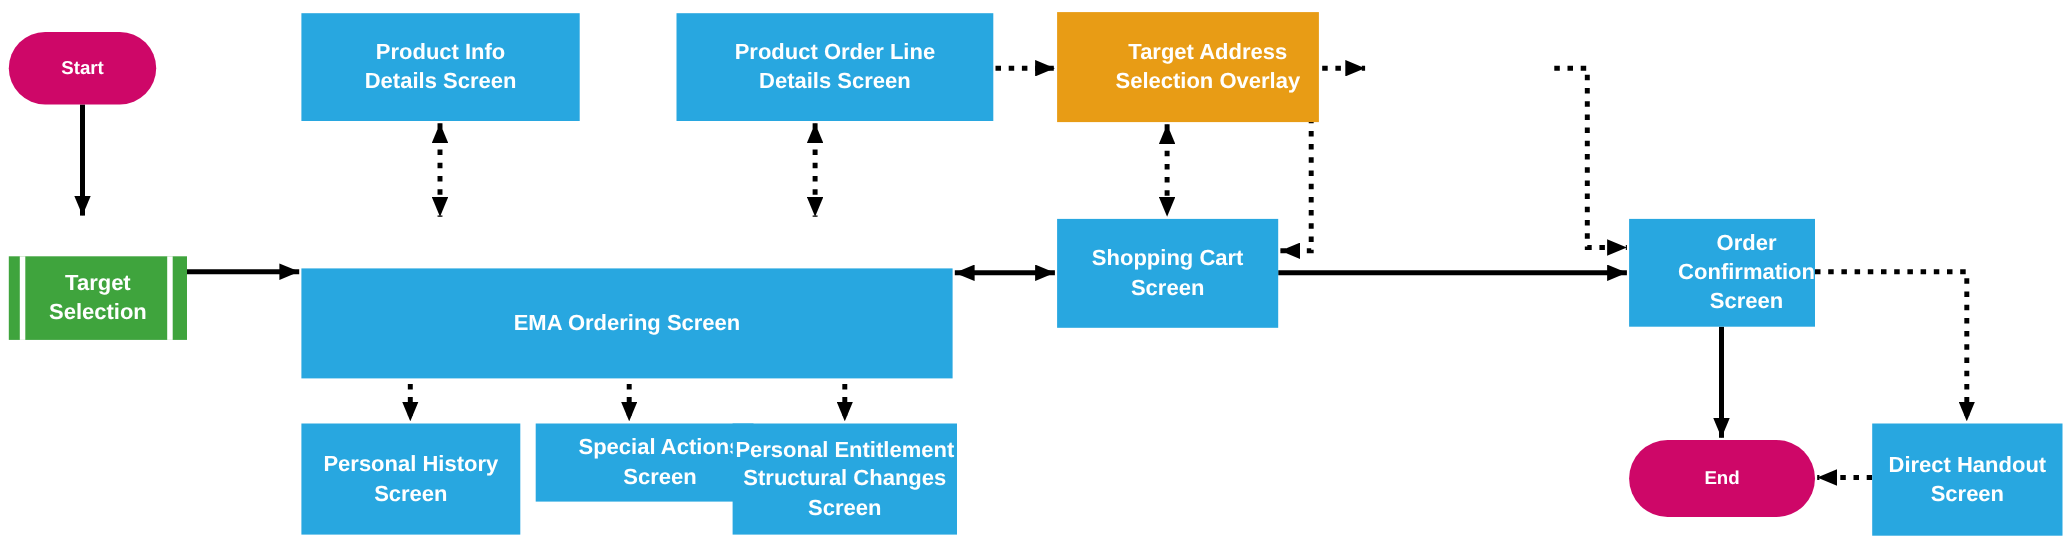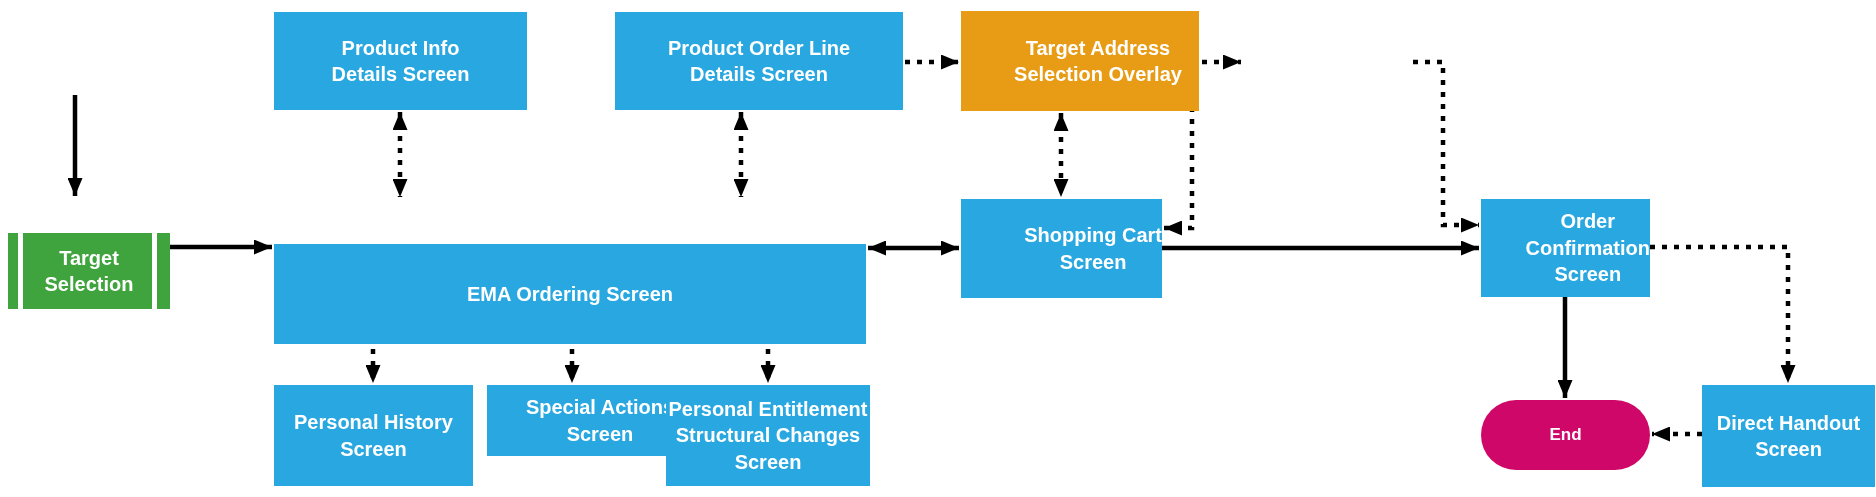--- a/index.html
+++ b/index.html
@@ -48,20 +48,23 @@
     <path class="wire dashed" d="M1413,62 L1443,62 L1443,225 L1479,225" marker-end="url(#ah)"></path>
     <path class="wire" d="M1162,248 L1479,248" marker-end="url(#ah)"></path>
     <path class="wire" d="M1565,297 L1565,398" marker-end="url(#ah)"></path>
     <path class="wire dashed" d="M1650,247 L1788,247 L1788,383" marker-end="url(#ah)"></path>
     <path class="wire dashed" d="M1702,434 L1652,434" marker-end="url(#ah)"></path>
     <path class="wire dashed" d="M373,301 L373,383" marker-start="url(#ah)" marker-end="url(#ah)"></path>
     <path class="wire dashed" d="M572,301 L572,383" marker-start="url(#ah)" marker-end="url(#ah)"></path>
     <path class="wire dashed" d="M768,301 L768,383" marker-start="url(#ah)" marker-end="url(#ah)"></path>
   </svg>
 
+  <div class="node pill" style="left:8px;top:29px;width:134px;height:66px;">
+    <span class="lbl">Start</span>
+  </div>
 
   <div class="node green predef" style="left:8px;top:195px;width:162px;height:76px;margin-top:38px;">
     <span class="lbl">Target
 Selection</span>
   </div>
 
   <div class="node blue" style="left:274px;top:12px;width:253px;height:98px;">
     <span class="lbl">Product Info
 Details Screen</span>
   </div>
@@ -74,21 +77,21 @@
   <div class="node orange" style="left:961px;top:11px;width:202px;height:100px;">
     <span class="lbl">Target Address
 Selection Overlay</span>
   </div>
 
 
   <div class="node blue" style="left:274px;top:199px;width:592px;height:100px;margin-top:45px;">
     <span class="lbl">EMA Ordering Screen</span>
   </div>
 
-  <div class="node blue" style="left:961px;top:199px;width:201px;height:99px;justify-content:flex-end;">
+  <div class="node blue" style="left:961px;top:199px;width:201px;height:99px;">
     <span class="lbl">Shopping Cart
 Screen</span>
   </div>
 
   <div class="node blue" style="left:1481px;top:199px;width:169px;height:98px;justify-content:flex-end;">
     <span class="lbl">Order
 Confirmation
 Screen</span>
   </div>
 

